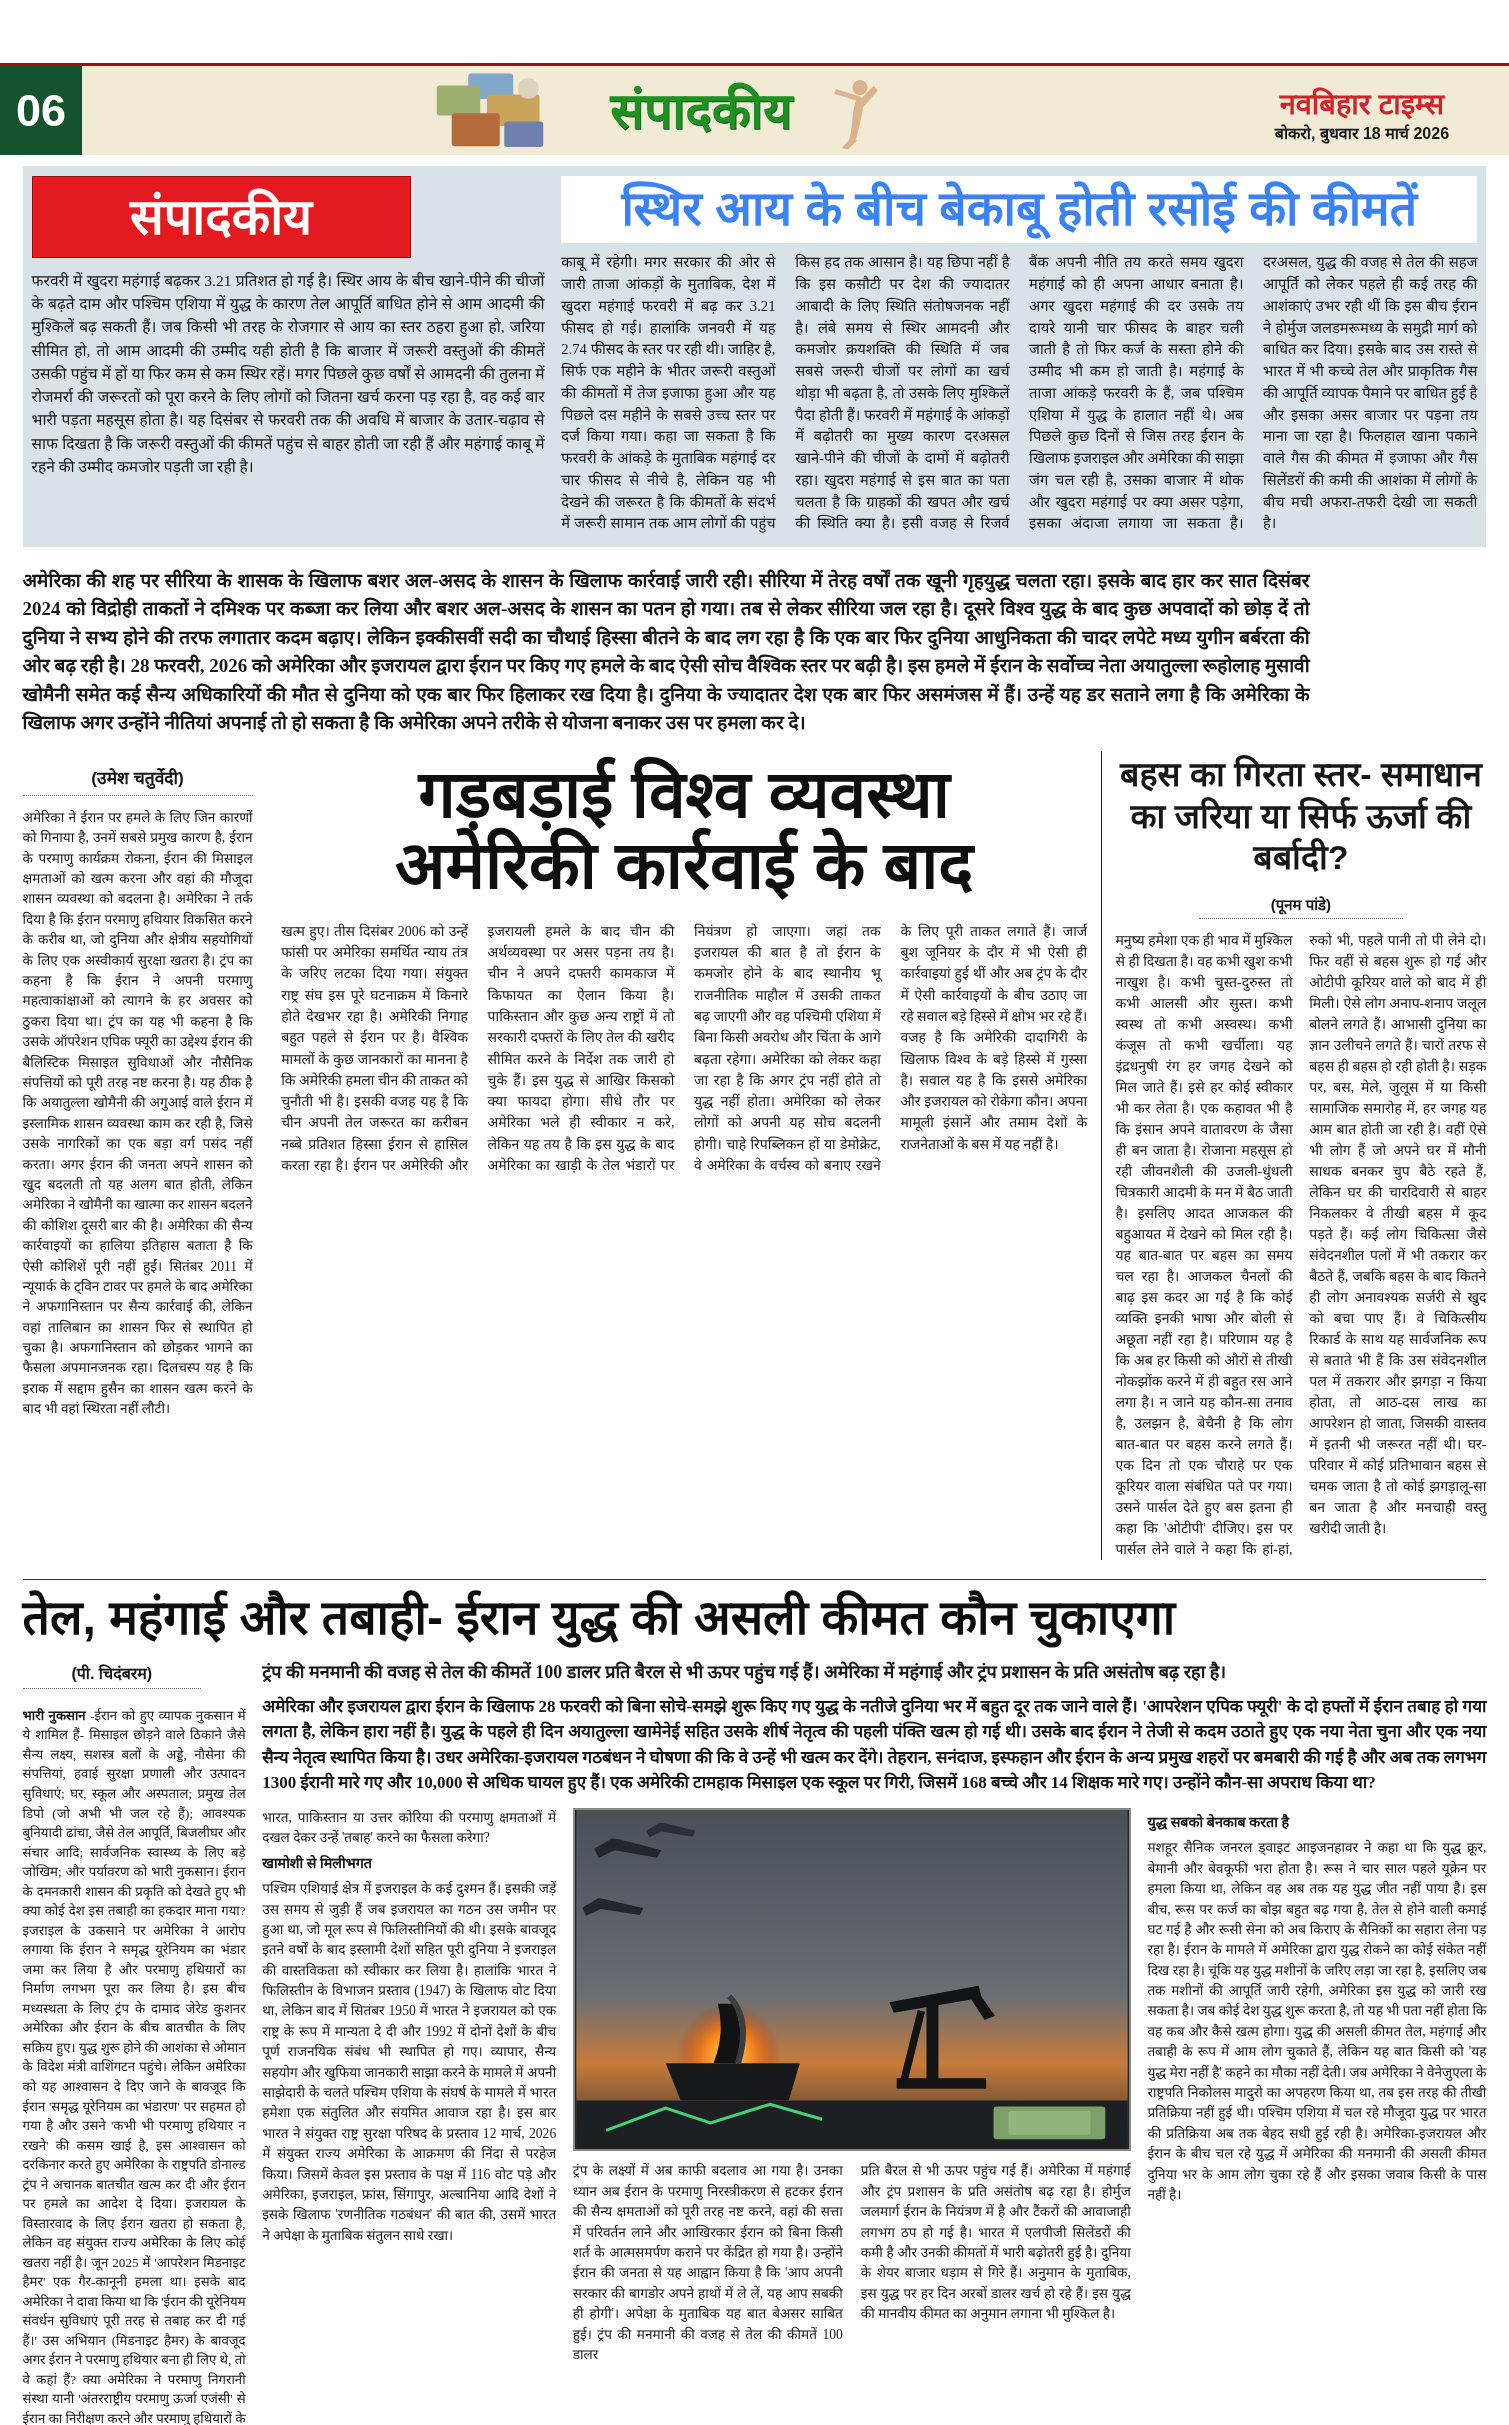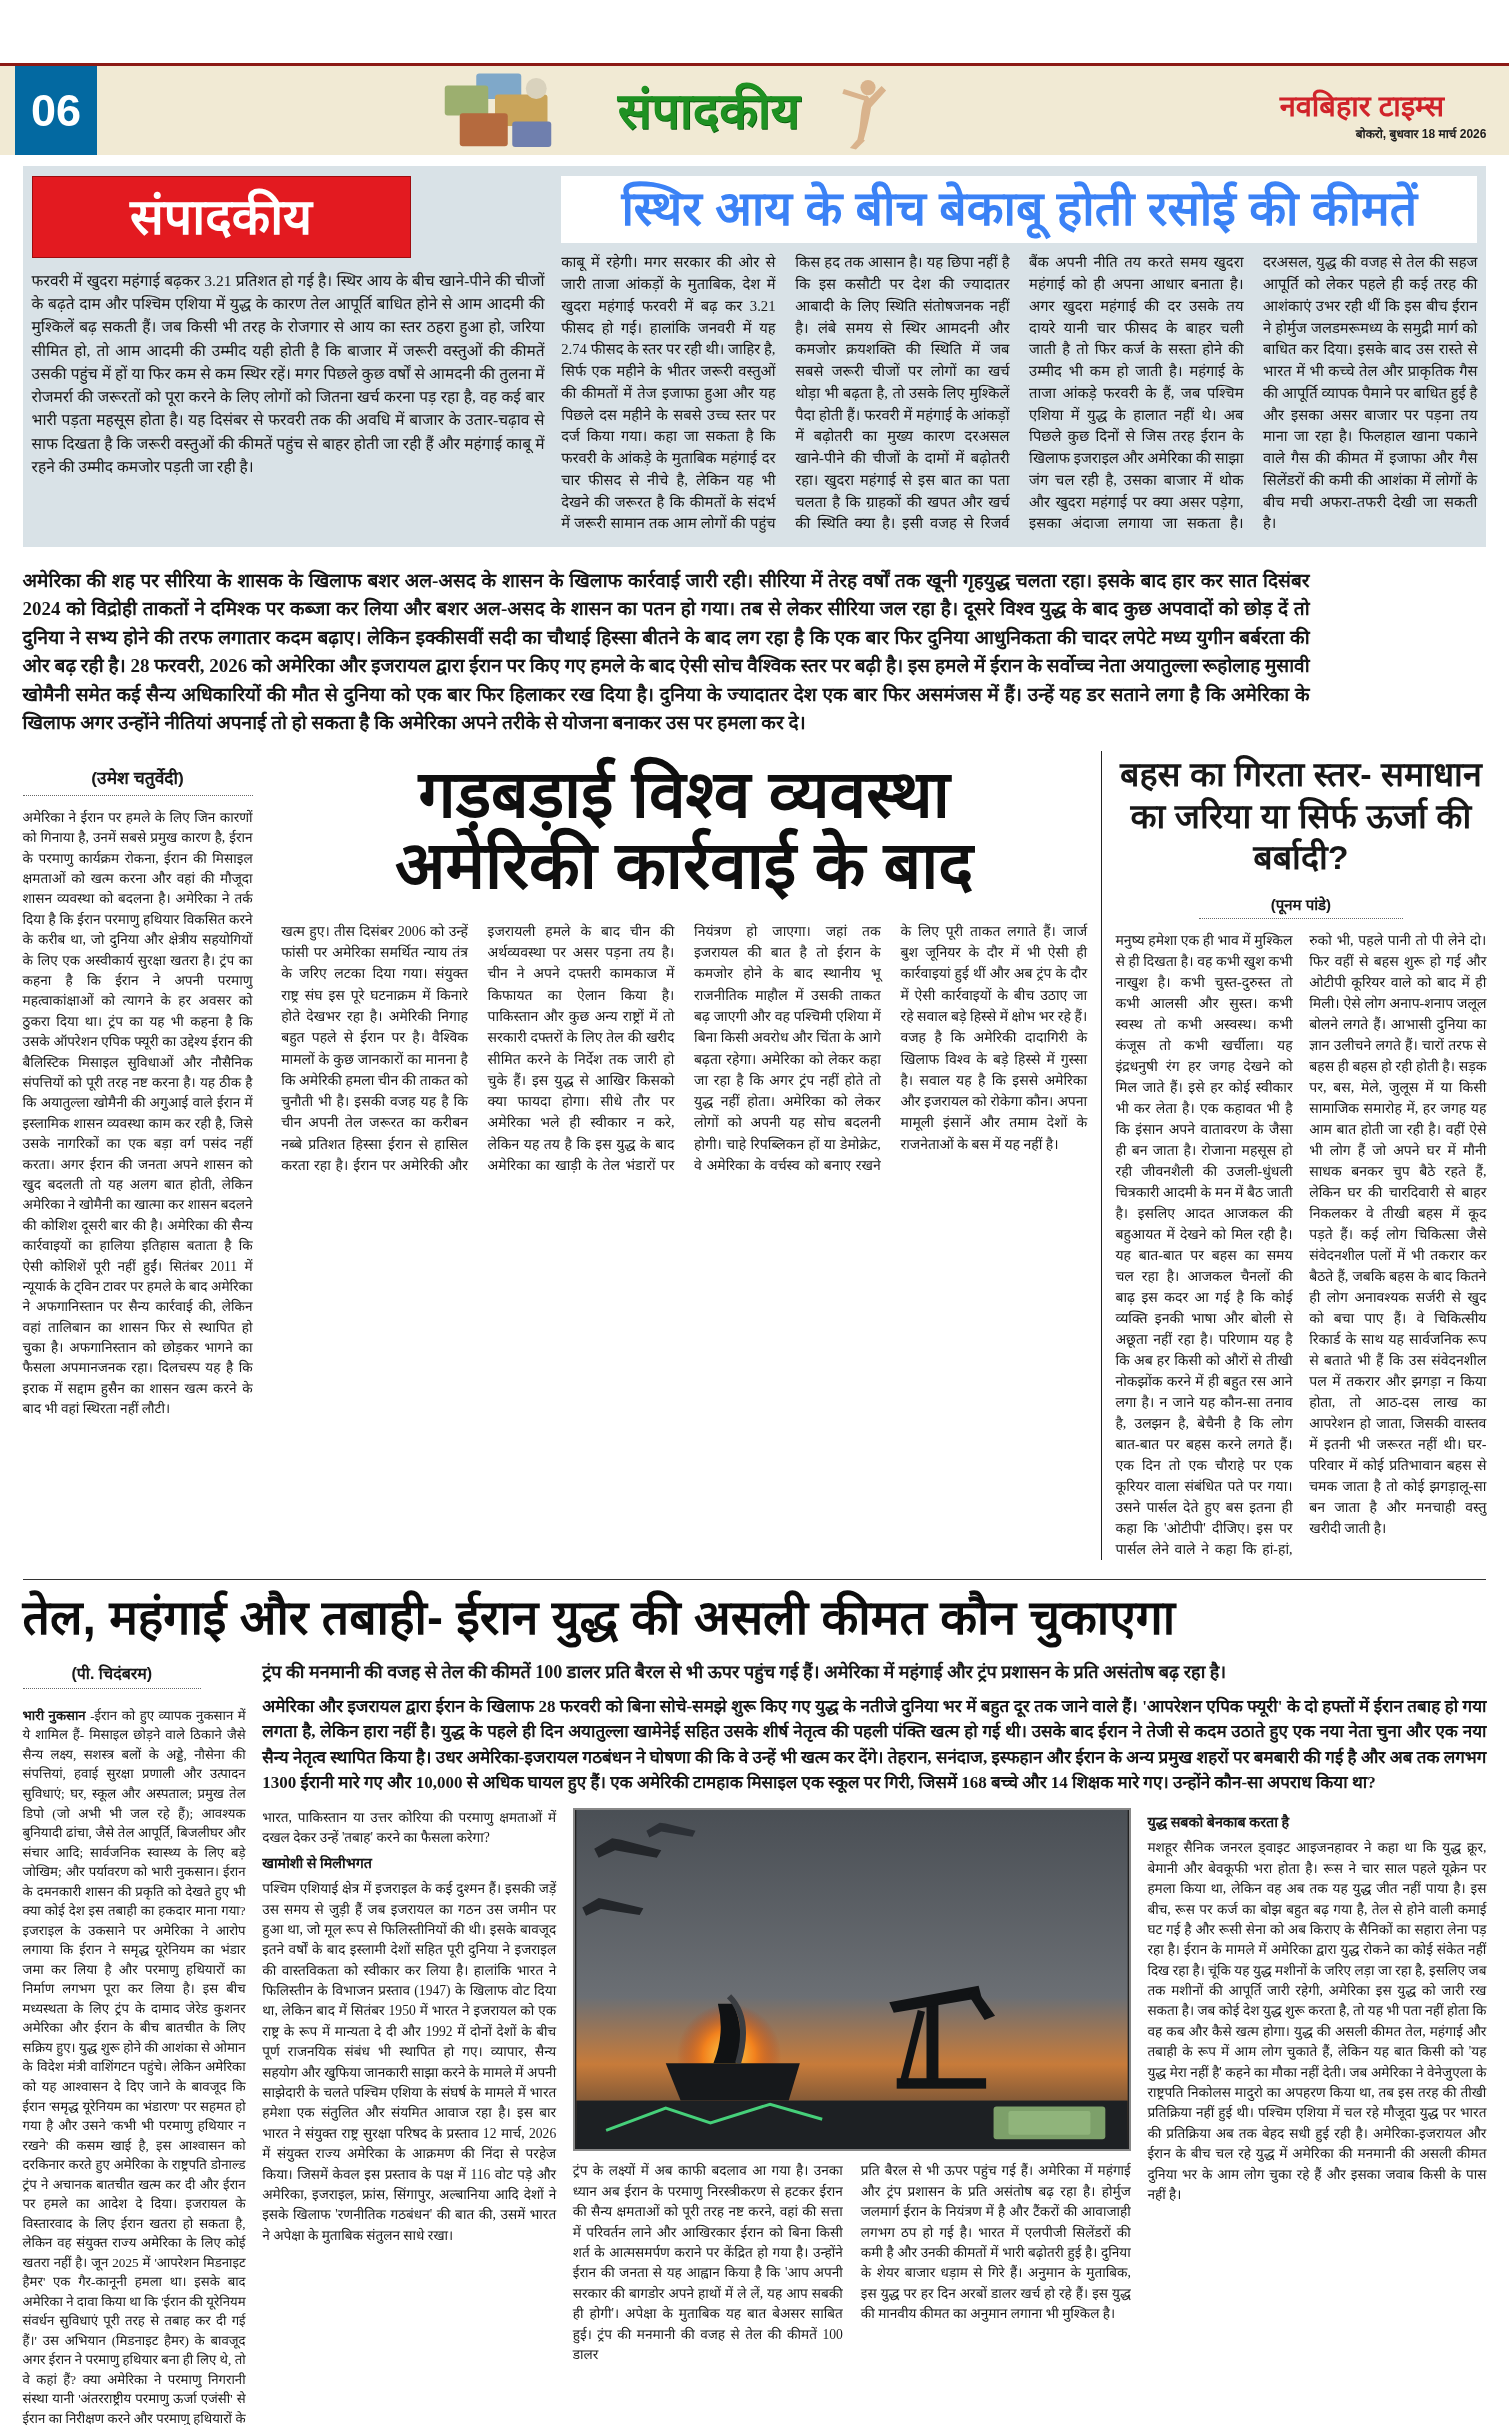--- a/index.html
+++ b/index.html
@@ -2,30 +2,30 @@
 <html lang="hi" style="font-size:12px"><head>
 <meta charset="utf-8">
 <style>
   html,body{margin:0;padding:0;background:#ffffff;}
   body{width:1509px;font-family:"Liberation Serif","DejaVu Serif",serif;color:#181818;}
   .page{width:1509px;min-height:2426px;position:relative;background:#fff;box-sizing:border-box;padding:0 0 7.5px 0;}
 
   
   .masthead{margin:63px 0 0 0;height:89px;background:#f1ead4;border-top:3px solid #8c1a15;
     display:flex;align-items:center;position:relative;}
-  .pagenum{width:82px;height:89px;background:#0369a1;color:#fff;display:flex;align-items:center;justify-content:center;
-    font-family:"Liberation Sans",sans-serif;font-weight:bold;font-size:45px;margin-left:15px;}
+  .pagenum{width:82px;height:89px;background:#14532d;color:#fff;display:flex;align-items:center;justify-content:center;
+    font-family:"Liberation Sans",sans-serif;font-weight:bold;font-size:45px;}
   .mast-center{flex:1;display:flex;align-items:center;justify-content:center;gap:21px;}
   .collage{width:174px;height:78px;}
   .section-title{font-family:"Liberation Sans",sans-serif;font-weight:bold;font-size:50px;color:#1e9122;
     text-shadow:0.8px 0.8px 0 #0a5c0e;line-height:1;}
   .dancer{width:91px;height:80px;}
   .mast-right{width:249px;text-align:center;padding-right:22.6px;}
   .paper-name{font-family:"Liberation Sans",sans-serif;font-weight:bold;font-size:29px;color:#d0232a;line-height:1.05;margin-top:12px;}
-  .dateline{font-family:"Liberation Sans",sans-serif;font-weight:bold;font-size:12px;color:#1a1a1a;margin-top:3px;text-align:right;}
+  .dateline{font-family:"Liberation Sans",sans-serif;font-weight:bold;font-size:16px;color:#1a1a1a;margin-top:3px;}
 
   
   .edit-wrap{margin:10.6px 22.6px 0 22.6px;background:#d9e2e7;padding:10.6px 9px 12px 9px;display:flex;gap:16.6px;box-sizing:border-box;}
   .edit-left{width:513px;flex:none;}
   .edit-box{background:#e31a20;border:1.5px solid #9d0d10;width:377px;height:80px;display:flex;align-items:center;justify-content:center;margin-bottom:10.6px;}
   .edit-box span{color:#fff;font-family:"Liberation Sans",sans-serif;font-weight:bold;font-size:50px;line-height:1;}
   .edit-lead{font-size:15.5px;line-height:1.5;text-align:justify;}
   .edit-right{flex:1;min-width:0;}
   .edit-headline{background:#fff;text-align:center;font-family:"Liberation Sans",sans-serif;font-weight:bold;
     font-size:48px;line-height:1.15;padding:4.5px 0 7.5px 0;margin-bottom:9px;color:#3b82f6;}

